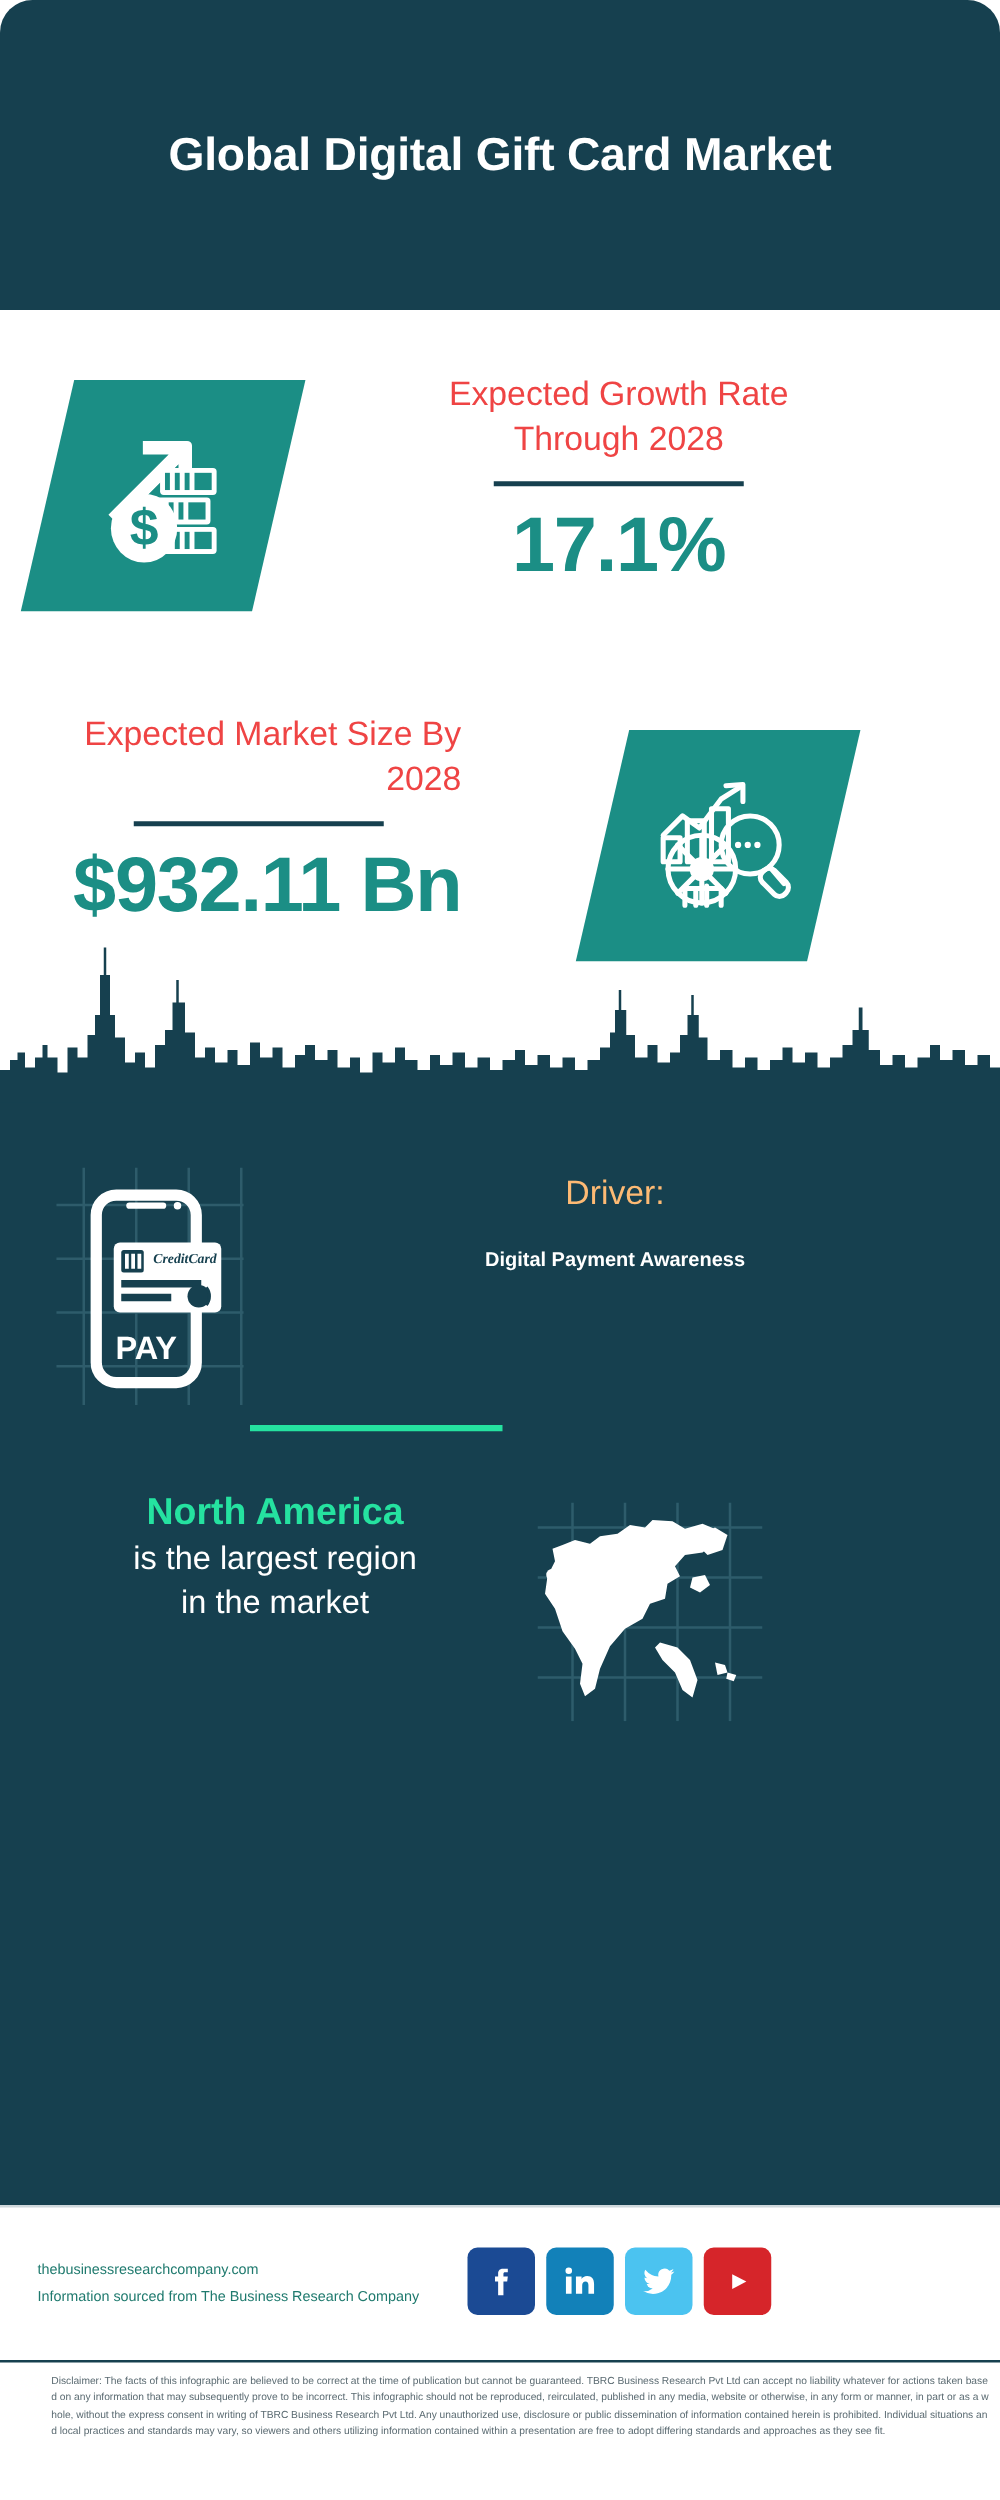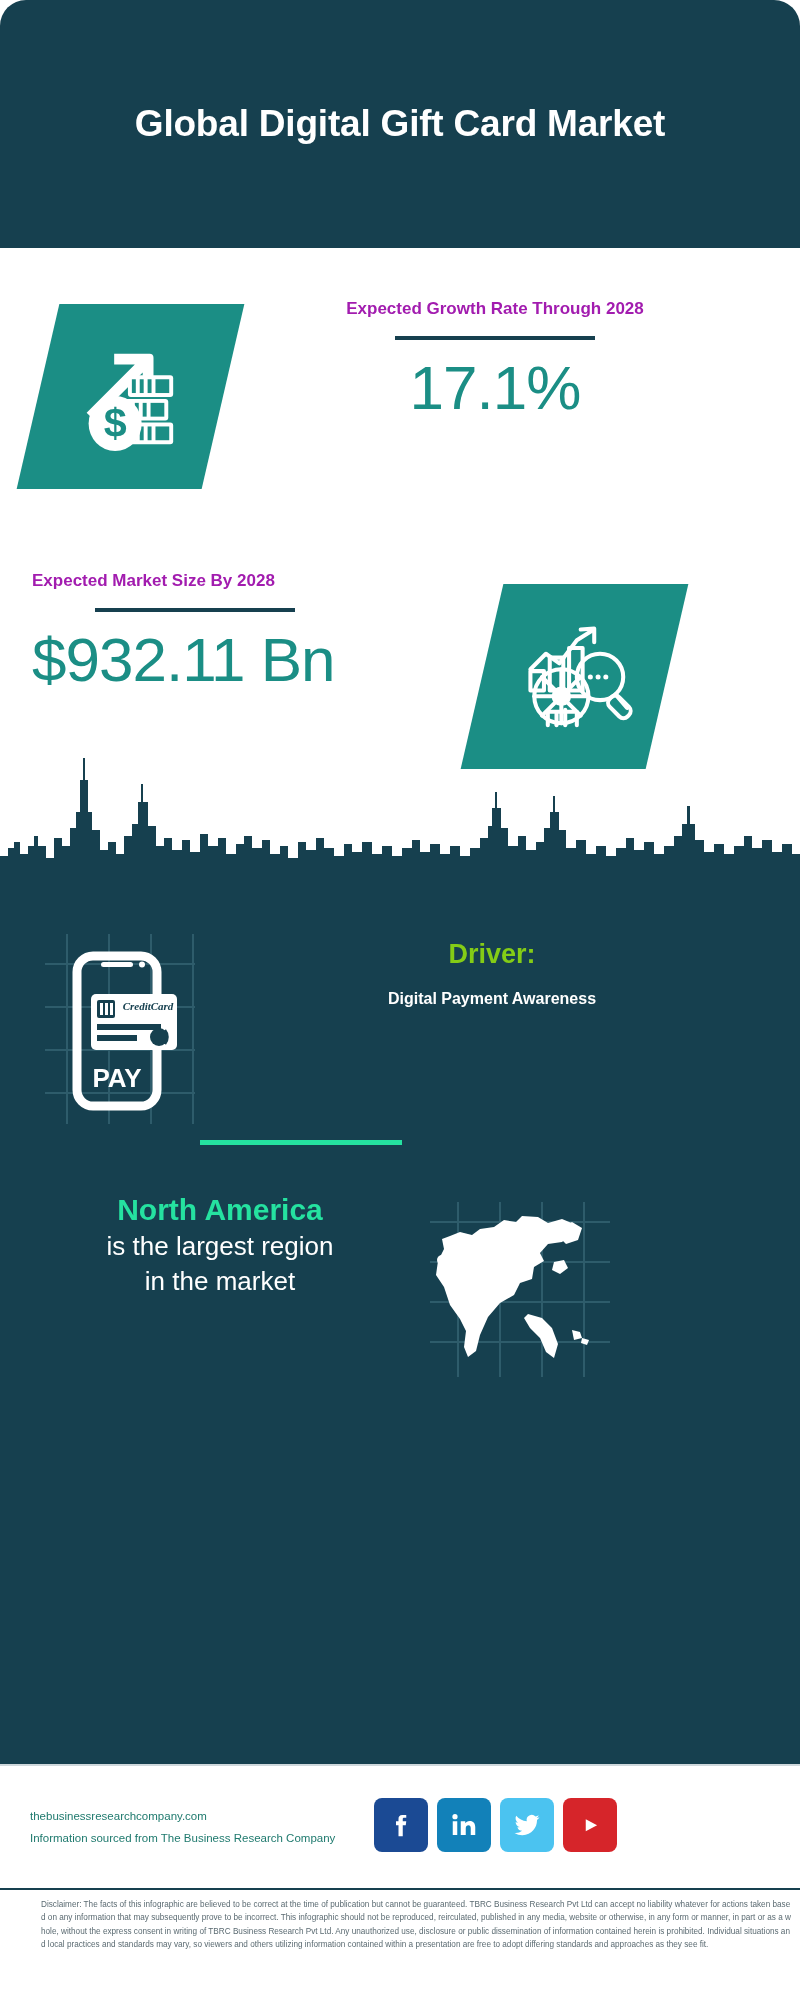--- a/index.html
+++ b/index.html
@@ -40,47 +40,47 @@
     background:#1b8e85;
     transform:skewX(-13deg);
     display:flex; align-items:center; justify-content:center;
     flex:none;
   }
   .para > .ico { transform:skewX(13deg); display:block; }
 
   .stat1-icon-wrap { position:absolute; left:38px; top:56px; }
   .stat1-text { position:absolute; left:330px; top:50px; width:330px; text-align:center; }
   .stat-label {
-    font-size:17px; font-weight:bold; color:#a21caf; line-height:1.32;
+    font-size:27px; font-weight:normal; color:#ef4444; line-height:1.32;
   }
   .divider-dark {
     width:200px; height:4px; background:#16404f; margin:16px auto 0 auto;
   }
   .stat-value {
-    font-size:62px; font-weight:normal; color:#1b8e85; line-height:1.1;
+    font-size:62px; font-weight:bold; color:#1b8e85; line-height:1.1;
     margin-top:14px; letter-spacing:-1px;
   }
 
   
   .stat2 { position:absolute; left:0; top:548px; width:800px; height:250px; }
-  .stat2-text { position:absolute; left:32px; top:22px; width:325px; text-align:left; }
+  .stat2-text { position:absolute; left:44px; top:22px; width:325px; text-align:right; }
   .stat2-icon-wrap { position:absolute; left:482px; top:36px; }
 
   
   .darkpanel {
     position:absolute; left:0; top:880px; width:800px; height:884px;
     background:#16404f;
   }
   .skyline { position:absolute; left:0; top:-130px; width:800px; height:132px; display:block; }
 
   .driver-row { position:absolute; left:0; top:40px; width:800px; height:230px; }
   .driver-icon-wrap { position:absolute; left:45px; top:14px; }
   .driver-text { position:absolute; left:232px; top:18px; width:520px; text-align:center; }
   .driver-title {
-    color:#84cc16; font-size:27px; font-weight:bold; line-height:1.2; margin-bottom:18px;
+    color:#fdba74; font-size:27px; font-weight:normal; line-height:1.2; margin-bottom:28px;
   }
   .driver-body {
     color:#ffffff; font-size:16px; font-weight:bold; line-height:1.4;
   }
 
   .mid-divider {
     position:absolute; left:200px; top:260px; width:202px; height:5px; background:#25e2a0;
   }
 
   .region-row { position:absolute; left:0; top:310px; width:800px; height:200px;padding-left:22px; }

